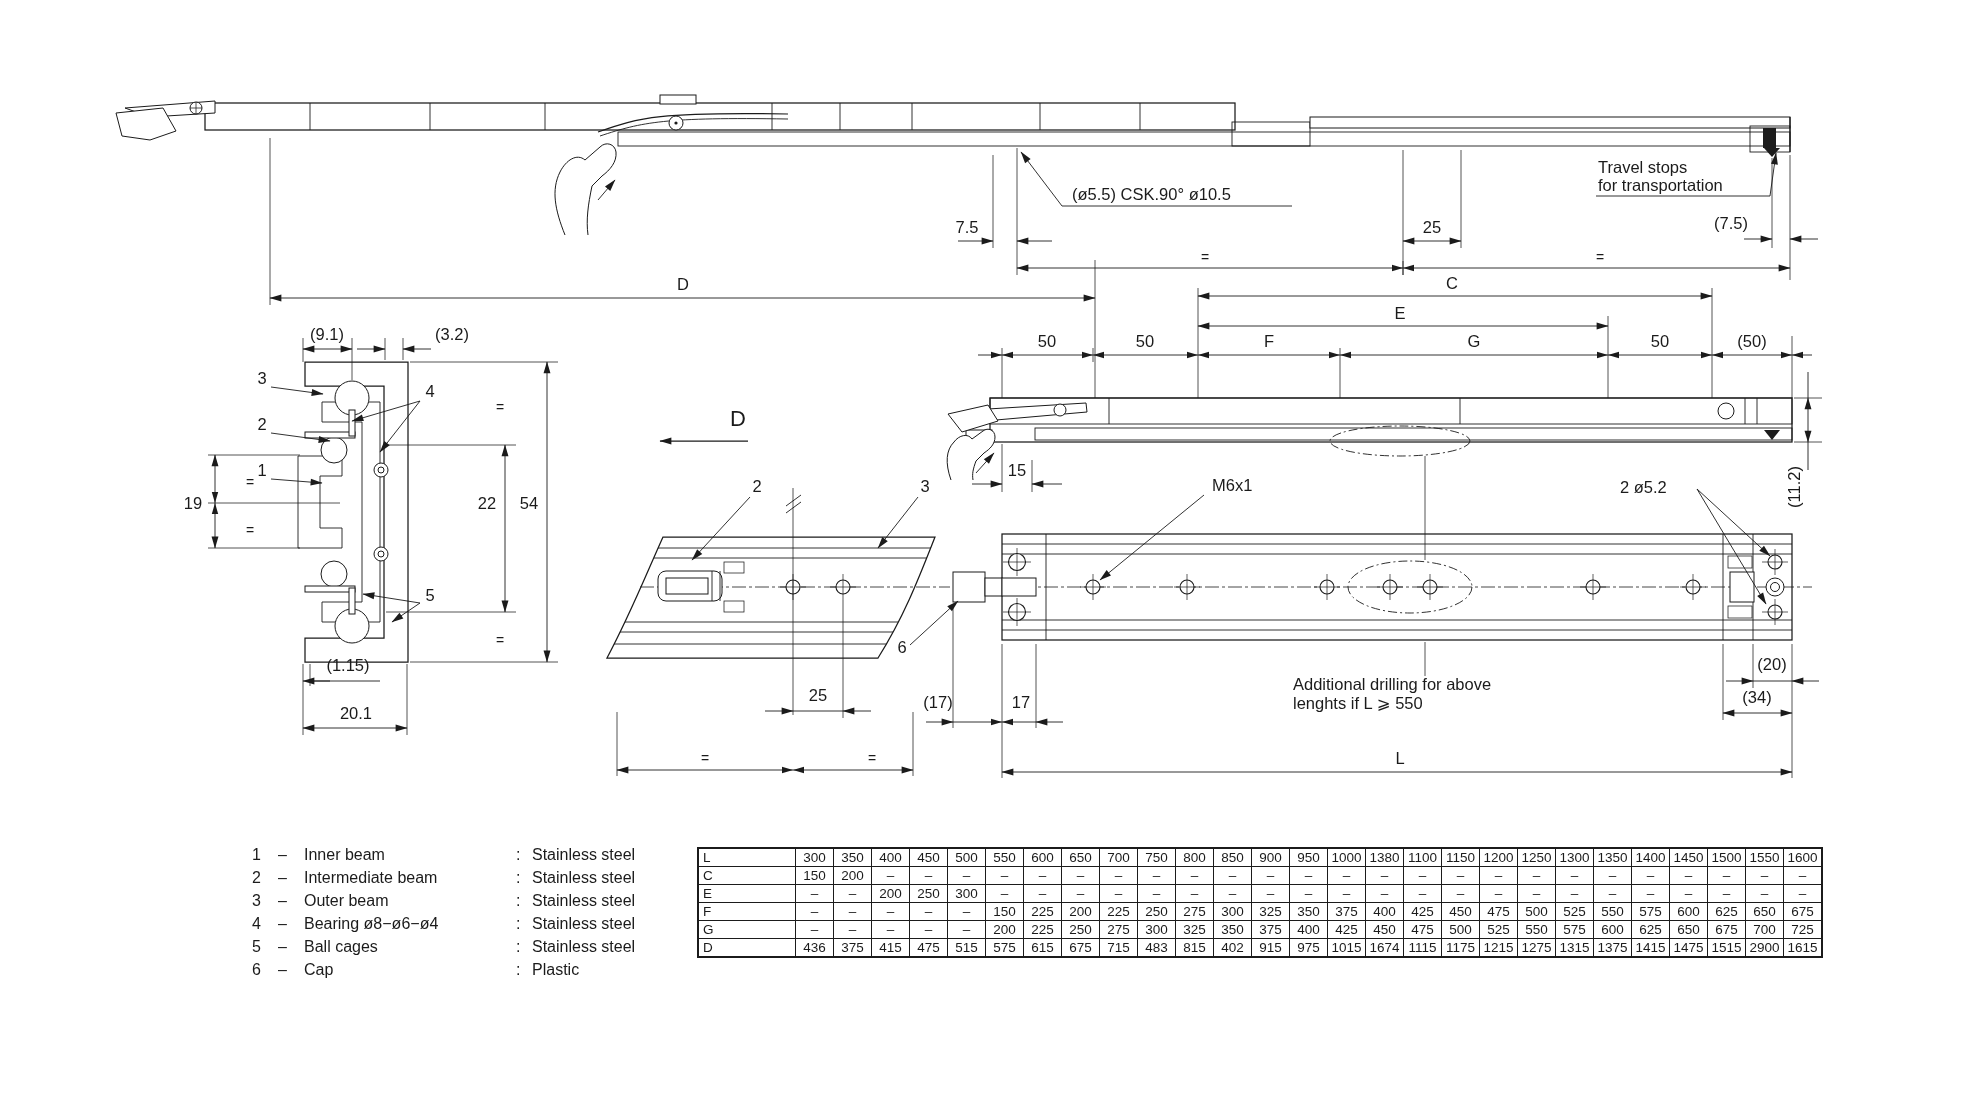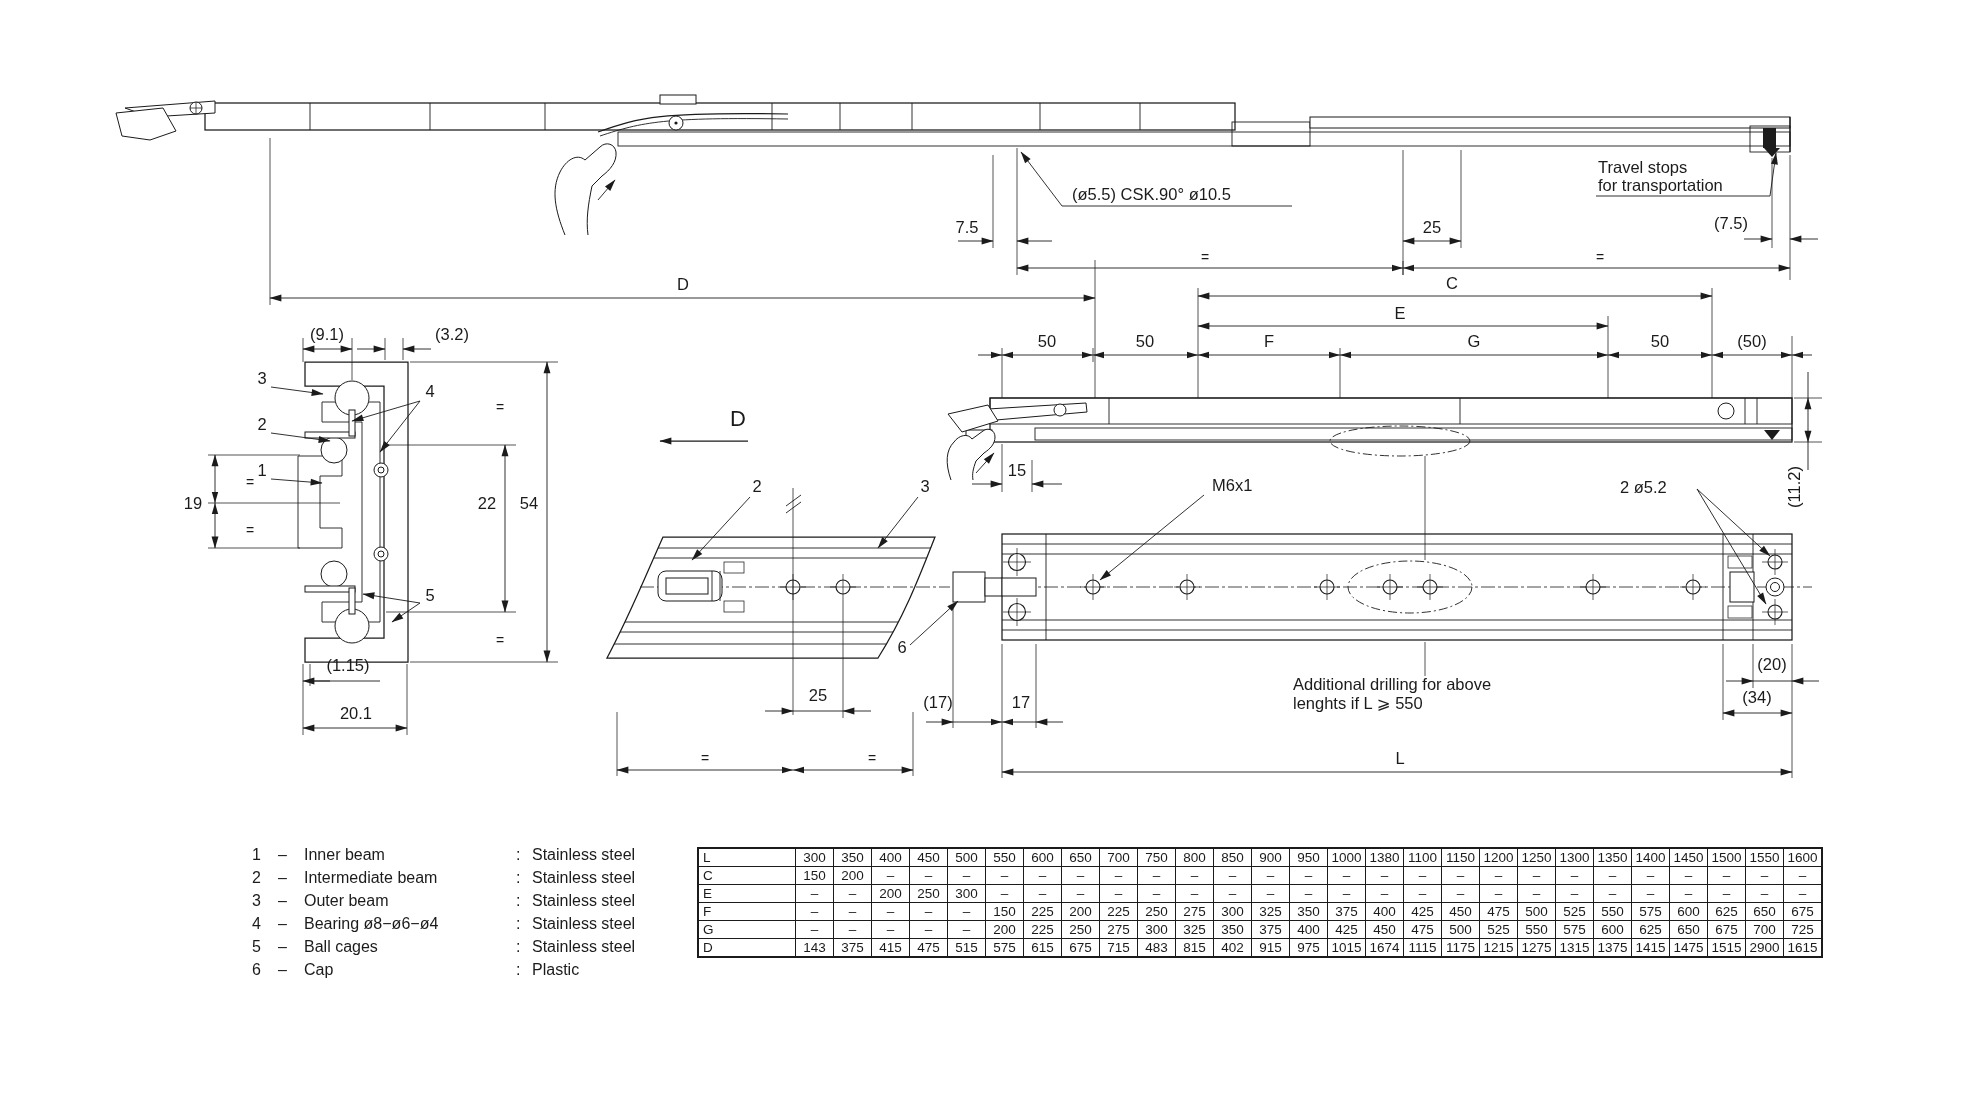--- a/index.html
+++ b/index.html
@@ -611,21 +611,21 @@
           <td>575</td>
           <td>600</td>
           <td>625</td>
           <td>650</td>
           <td>675</td>
           <td>700</td>
           <td>725</td>
         </tr>
         <tr>
           <td class="lbl">D</td>
-          <td>143</td>
+          <td>436</td>
           <td>375</td>
           <td>415</td>
           <td>475</td>
           <td>515</td>
           <td>575</td>
           <td>615</td>
           <td>675</td>
           <td>715</td>
           <td>483</td>
           <td>815</td>

